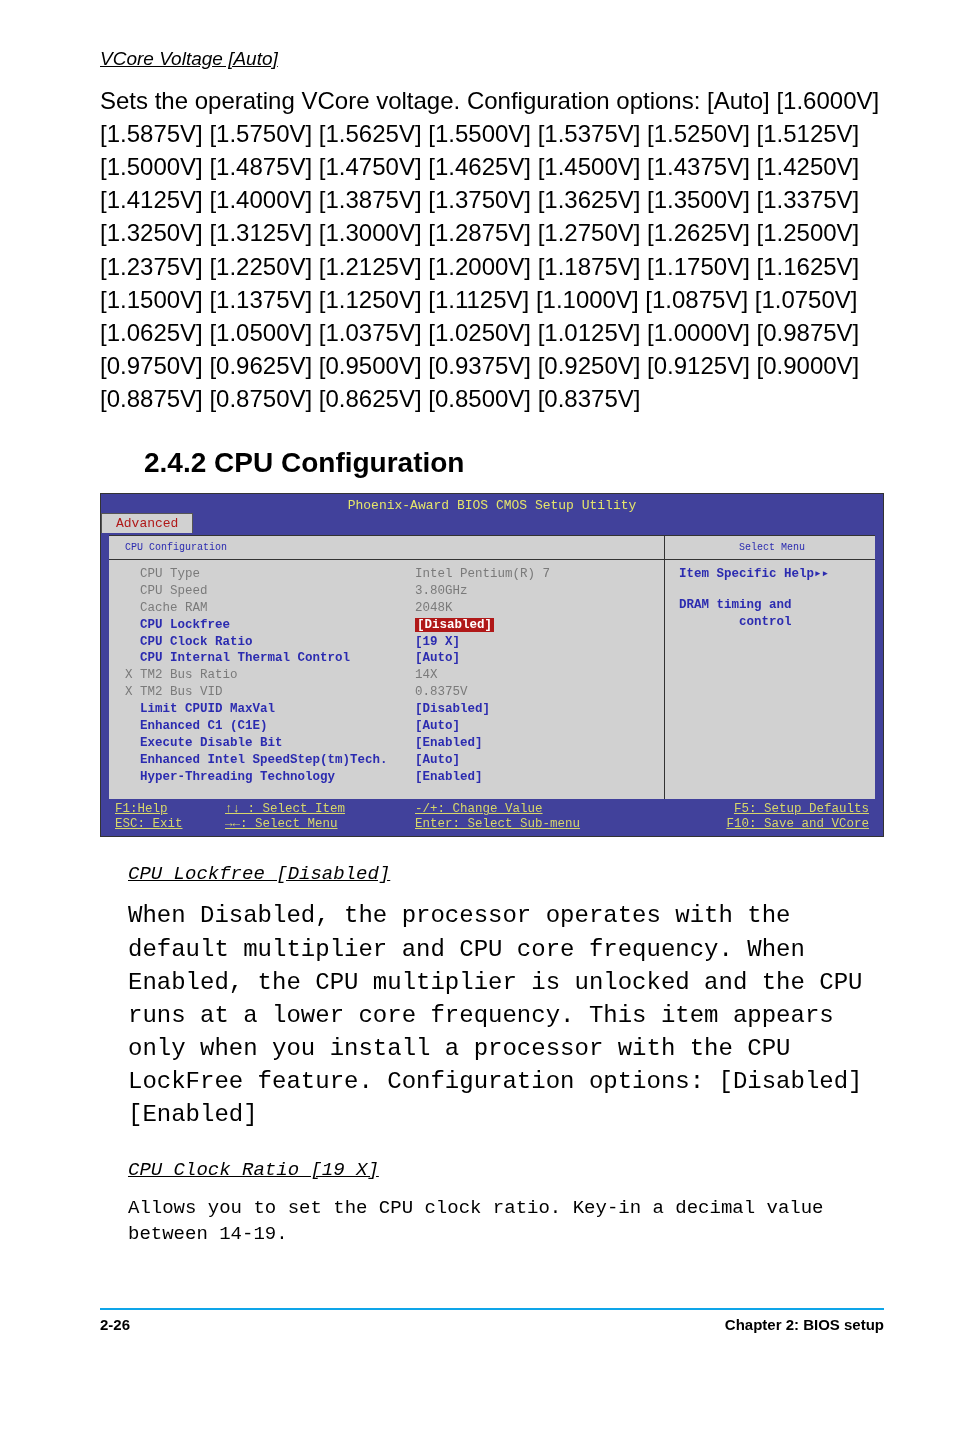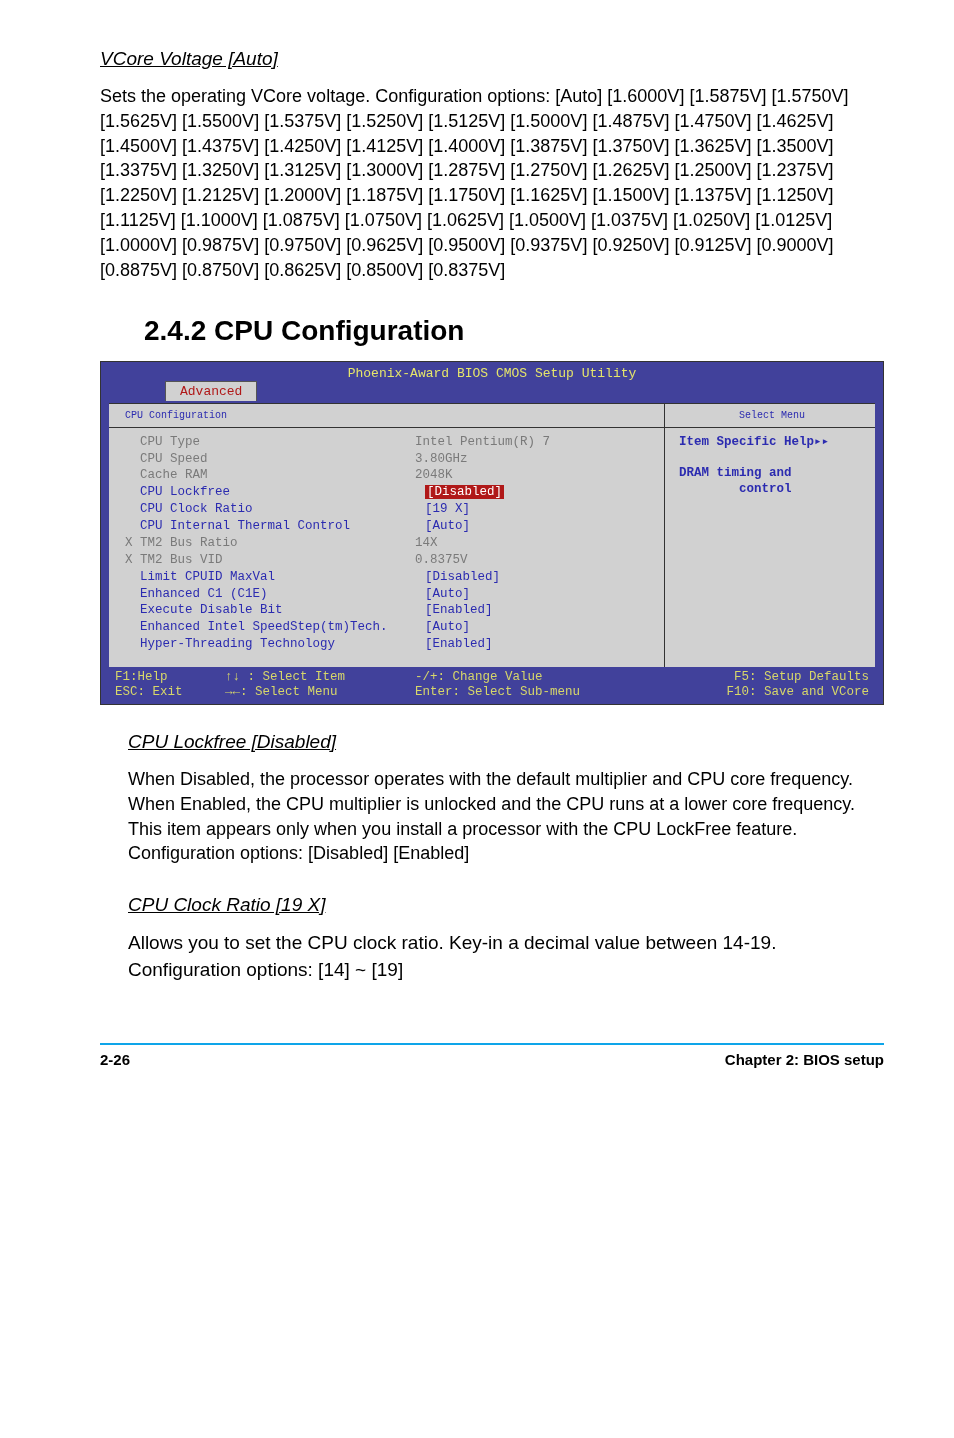--- a/index.html
+++ b/index.html
@@ -10,21 +10,21 @@
     padding: 48px 70px 40px 100px;
     color: #000;
   }
   .section-heading {
     font-style: italic;
     text-decoration: underline;
     font-size: 19px;
     margin-bottom: 14px;
   }
   .paragraph {
-    font-size: 18px;
+    font-size: 24px;
     line-height: 1.38;
     margin-bottom: 28px;
   }
   .main-heading {
     font-size: 28px;
     font-weight: bold;
     margin-bottom: 14px;
     margin-top: 32px;
     margin-left: 44px;
   }
@@ -46,21 +46,20 @@
   .bios-tabrow {
     background: #41419b;
     height: 22px;
     position: relative;
   }
   .bios-tab {
     display: inline-block;
     background: #d1d1d1;
     color: #b01818;
     padding: 2px 14px;
-    margin-left: 64px;
     font-size: 13px;
     border: 1px solid #555;
     border-bottom: none;
   }
   .bios-main {
     display: flex;
     background: #d1d1d1;
     border-top: 1px solid #333;
     margin: 0 8px;
   }
@@ -84,21 +83,21 @@
   }
   .bios-right .bios-line-row {
     margin: 2px -10px 6px -14px;
   }
   .bios-row {
     display: flex;
     color: #3a3a8e;
     font-size: 12.5px;
     line-height: 1.35;
   }
-  .bios-row.editable { color: #2b2bb0; font-weight: normal; gap: 10px; }
+  .bios-row.editable { color: #2b2bb0; font-weight: bold; }
   .bios-row.dim { color: #7a7a7a; }
   .bios-label { flex: 0 0 290px; white-space: pre; }
   .bios-value { flex: 1; white-space: pre; }
   .bios-highlight {
     background: #b01818;
     color: #fff;
     padding: 0 2px;
   }
   .help-line {
     color: #2b2bb0;
@@ -107,20 +106,21 @@
     font-weight: bold;
   }
   .bios-footer {
     background: #41419b;
     color: #d7d76a;
     font-size: 12.5px;
     padding: 3px 14px 5px 14px;
     display: grid;
     grid-template-columns: 110px 190px 240px 1fr;
     row-gap: 1px;
+    text-decoration: underline;
   }
   .bios-footer span { white-space: pre; }
   .page-footer {
     display: flex;
     justify-content: space-between;
     font-size: 15px;
     font-weight: bold;
     margin-top: 60px;
     border-top: 2px solid #0ea5e9;
     padding-top: 6px;
@@ -212,25 +212,24 @@
     <span>↑↓ : Select Item</span>
     <span>-/+: Change Value</span>
     <span style="text-align:right;">F5: Setup Defaults</span>
     <span>ESC: Exit</span>
     <span>→←: Select Menu</span>
     <span>Enter: Select Sub-menu</span>
     <span style="text-align:right;">F10: Save and VCore</span>
   </div>
 </div>
 
-<div style="padding-left:28px;">
+<div style="padding-left:28px;font-family:Liberation Mono, monospace;">
   <div class="section-heading">CPU Lockfree [Disabled]</div>
   <div class="paragraph">When Disabled, the processor operates with the default multiplier and CPU core frequency. When Enabled, the CPU multiplier is unlocked and the CPU runs at a lower core frequency. This item appears only when you install a processor with the CPU LockFree feature. Configuration options: [Disabled] [Enabled]</div>
 
   <div class="section-heading">CPU Clock Ratio [19 X]</div>
   <div style="font-size:19px; line-height:1.38;">Allows you to set the CPU clock ratio. Key-in a decimal value between 14-19.</div>
-  <div style="font-size:19px; line-height:1.38;">Configuration options: [14] ~ [19]</div>
 </div>
 
 <div class="page-footer">
   <span>2-26</span>
   <span>Chapter 2: BIOS setup</span>
 </div>
 
 </body></html>

